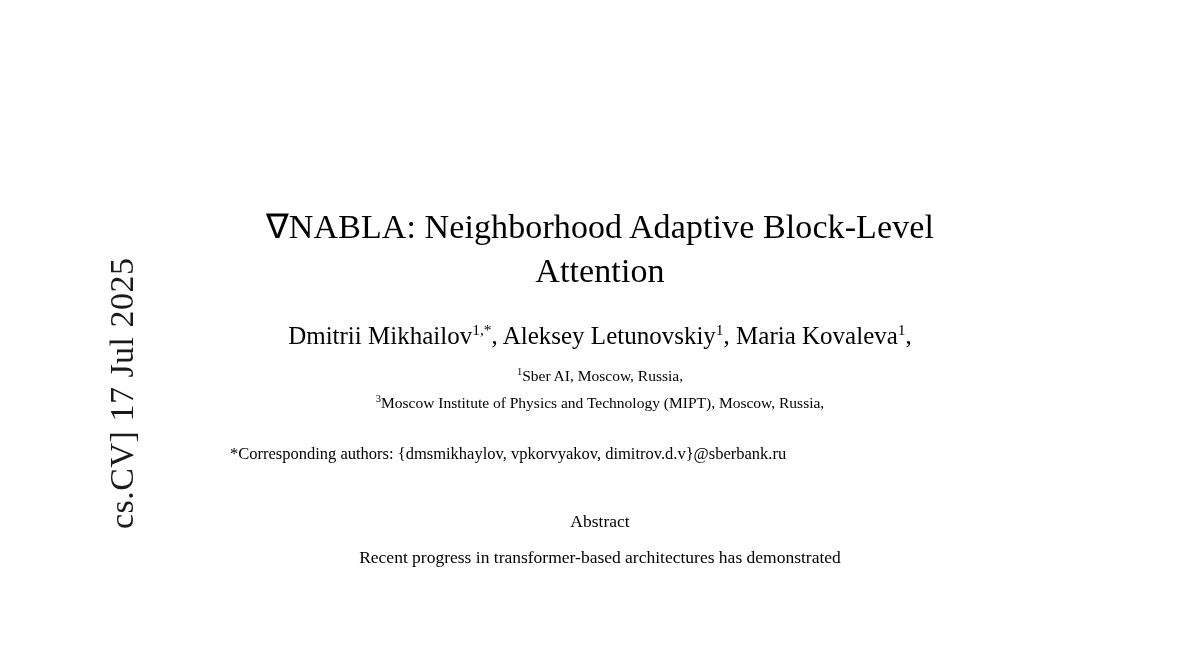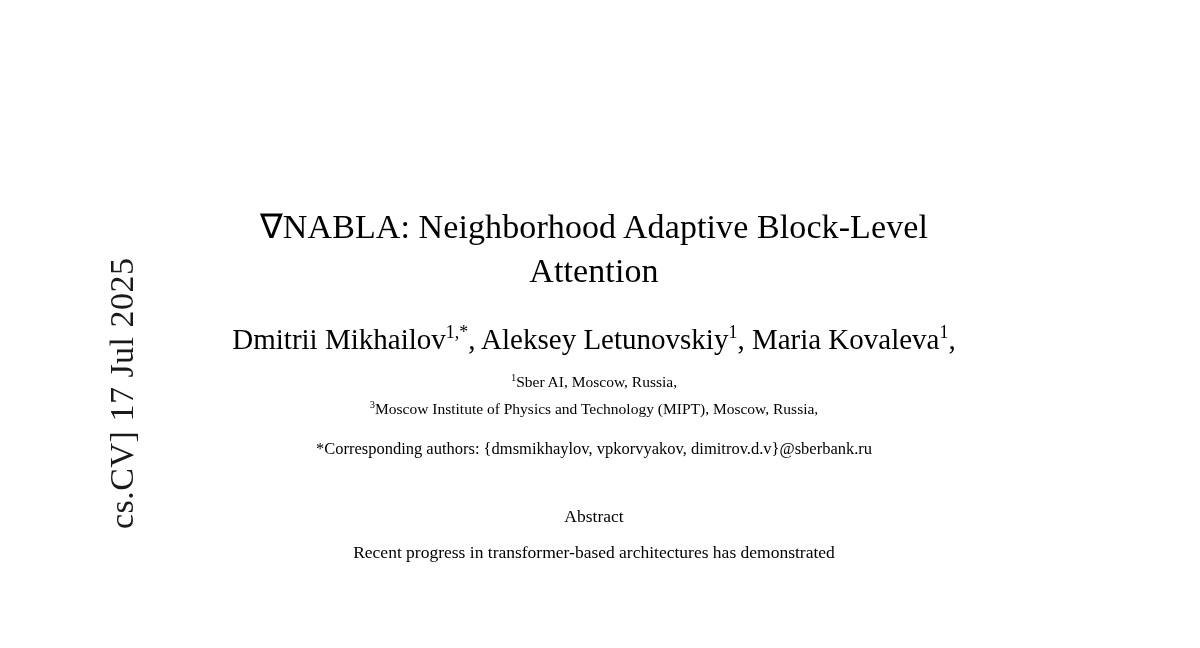--- a/index.html
+++ b/index.html
@@ -27,39 +27,39 @@
     transform-origin: center center;
     font-family: "Liberation Serif", serif;
     font-size: 34px;
     letter-spacing: 0.5px;
     color: #1a1a1a;
     white-space: nowrap;
   }
 
   .paper {
     position: absolute;
-    left: 224px;
+    left: 230px;
     top: 0;
     width: 740px;
     height: 488px;
   }
 
   .title {
     margin: 0;
     padding-top: 205px;
     font-size: 34px;
     font-weight: normal;
     line-height: 1.28;
     text-align: center;
     letter-spacing: 0.1px;
   }
 
   .authors {
     margin-top: 26px;
-    font-size: 29px;
+    font-size: 25px;
     line-height: 1.45;
     text-align: center;
   }
   .authors sup {
     font-size: 0.62em;
     vertical-align: super;
     line-height: 0;
   }
 
   .affiliations {
@@ -71,22 +71,22 @@
     line-height: 1.72;
     font-family: Liberation Serif, serif;
   }
   .affiliations .aff sup {
     font-size: 0.68em;
     vertical-align: super;
     line-height: 0;
   }
 
   .corresponding {
-    margin-top: 17px;
-    text-align: center;
+    margin-top: 27px;
+    text-align: left;
     font-size: 16.5px;
   }
 
   .abstract-head {
     margin-top: 47px;
     text-align: center;
     font-size: 17.5px;
     font-weight: normal;
   }
 

